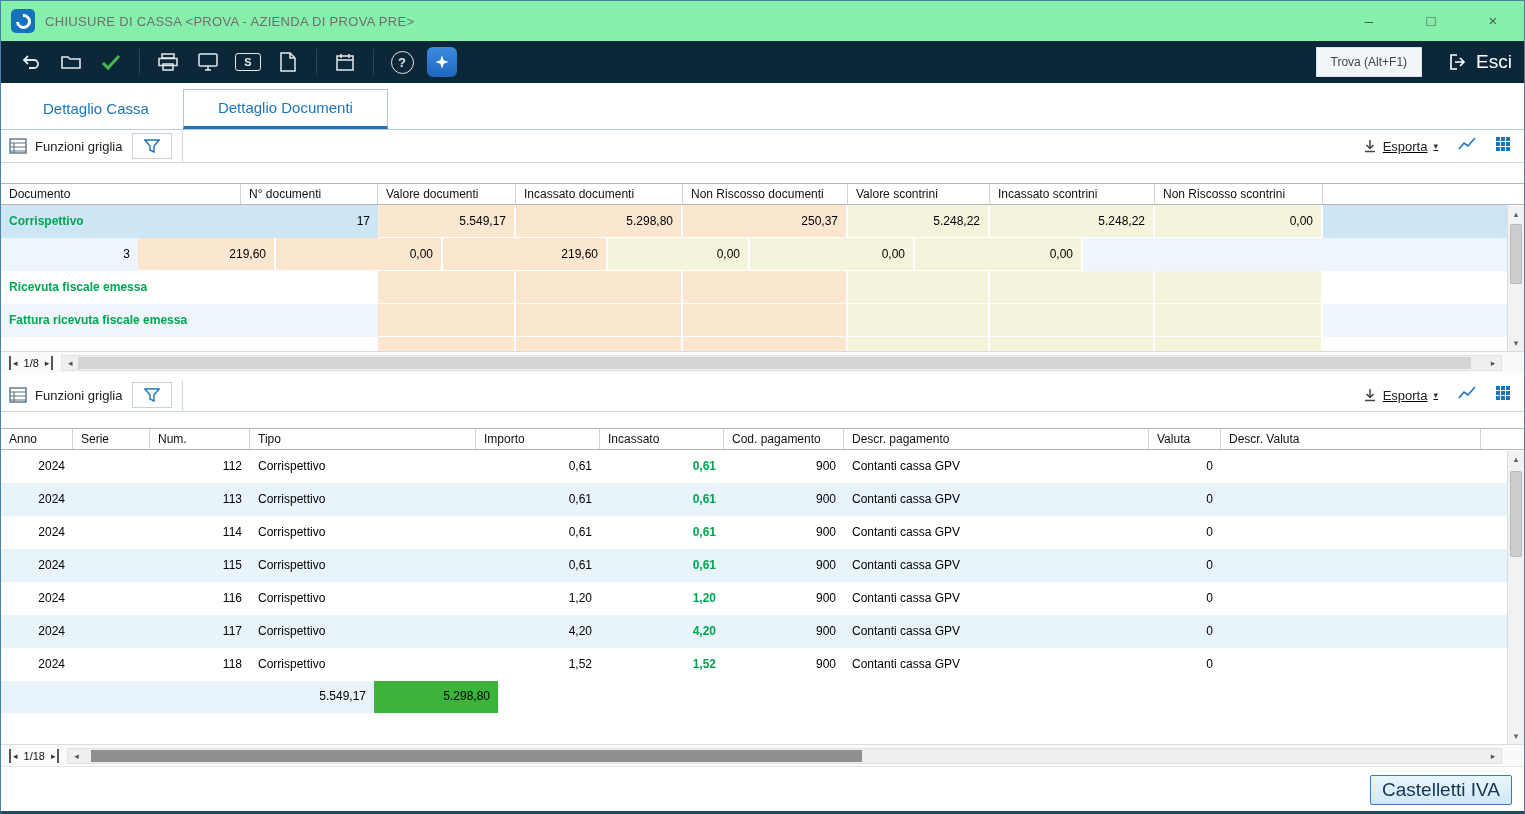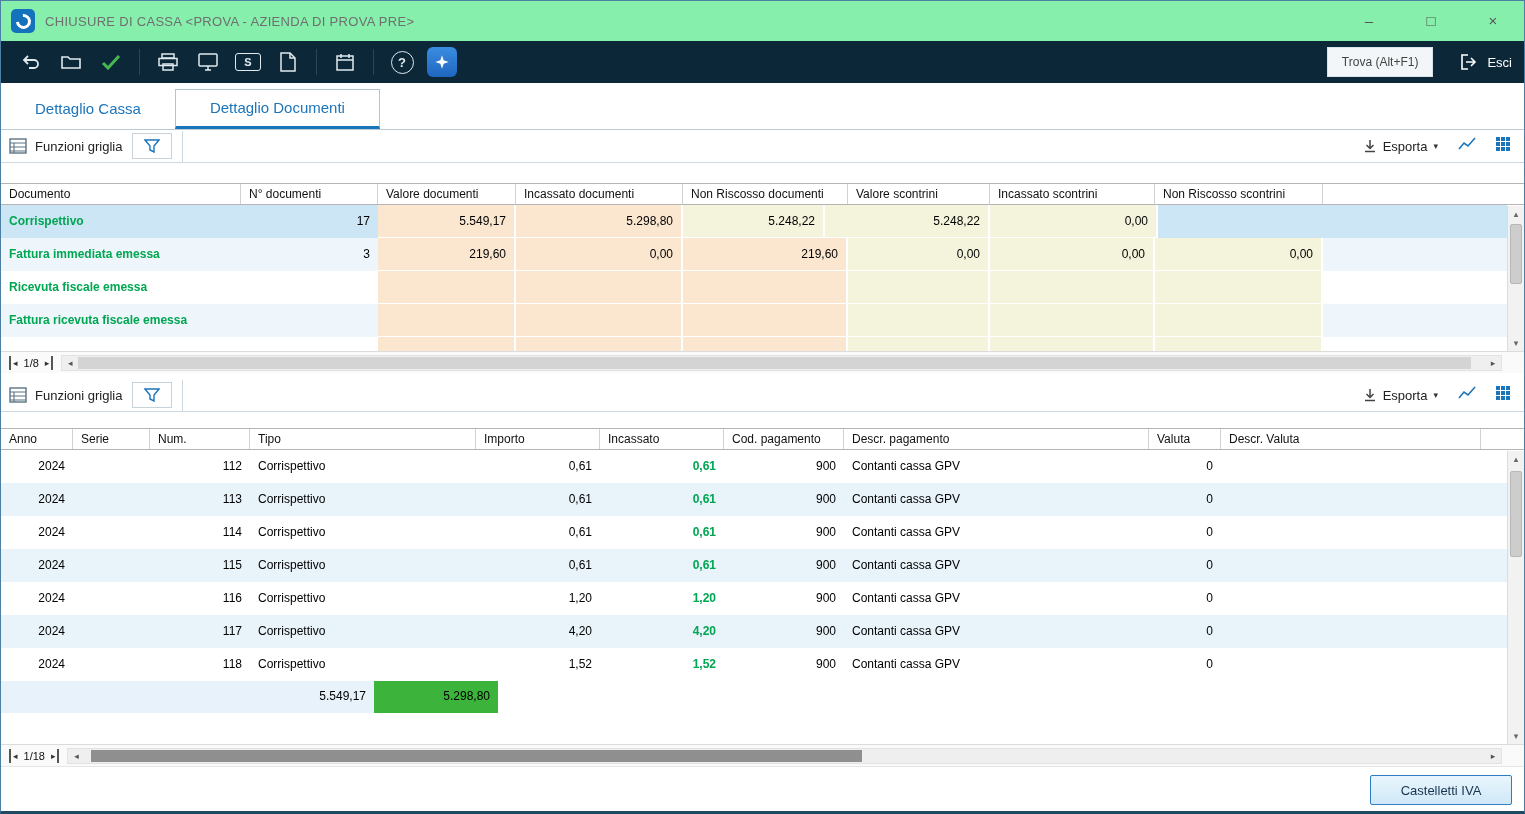--- a/index.html
+++ b/index.html
@@ -19,33 +19,33 @@
   .tb-btn{width:36px;height:32px;display:flex;align-items:center;justify-content:center;flex:none;}
   .tb-sep{width:1px;height:26px;background:#27485c;margin:0 6px;flex:none;}
   .s-box{min-width:20px;height:16px;border:1.6px solid #dfe9ee;border-radius:3px;color:#dfe9ee;font-size:11px;
     display:flex;align-items:center;justify-content:center;font-weight:bold;padding:0 2px;}
   .help-circle{width:21px;height:21px;border:1.7px solid #dfe9ee;border-radius:50%;color:#dfe9ee;font-size:13px;
     display:flex;align-items:center;justify-content:center;font-weight:bold;}
   .sparkle-btn{width:30px;height:30px;border-radius:6px;background:linear-gradient(#3a8de0,#1f66c0);
     display:flex;align-items:center;justify-content:center;}
   .toolbar-right{margin-left:auto;display:flex;align-items:center;gap:28px;}
   .trova{background:#f2f6f8;color:#444;font-size:12px;padding:7px 14px;border:1px solid #d9e2e8;white-space:nowrap;}
-  .esci{display:flex;align-items:flex-end;gap:8px;color:#fff;font-size:13px;white-space:nowrap;}
-
-  
-  .tabbar{height:46px;display:flex;align-items:flex-end;padding-left:0;border-bottom:1px solid #b9cbd6;background:#fff;flex:none;}
+  .esci{display:flex;align-items:center;gap:8px;color:#fff;font-size:19px;white-space:nowrap;}
+
+  
+  .tabbar{height:46px;display:flex;align-items:flex-end;padding-left:8px;border-bottom:1px solid #b9cbd6;background:#fff;flex:none;}
   .tab{height:40px;line-height:40px;padding:0 34px;font-size:15px;color:#1b75bb;white-space:nowrap;}
   .tab.active{box-sizing:border-box;border:1px solid #b0c4d2;border-bottom:3px solid #1b75bb;background:#fff;line-height:36px;}
 
   
   .gridbar{height:32px;display:flex;align-items:center;background:#fff;border-bottom:1px solid #cdd9e0;padding:0 8px;flex:none;}
   .gt-label{font-size:13px;color:#222;margin:0 10px 0 8px;white-space:nowrap;}
   .filter-btn{width:38px;height:24px;border:1px solid #c6d3da;background:#fff;display:flex;align-items:center;justify-content:center;}
   .gt-sep{width:1px;height:31px;background:#cdd9e0;margin-left:10px;}
-  .gt-right{margin-left:auto;display:flex;align-items:center;gap:20px;padding-right:6px;}
+  .gt-right{margin-left:auto;display:flex;align-items:center;gap:20px;padding-right:6px;text-decoration:underline;}
   .esporta{display:flex;align-items:center;gap:6px;font-size:13px;color:#222;}
   .caret{font-size:9px;color:#333;}
 
   .spacer-20{height:20px;flex:none;background:#fff;}
   .spacer-16{height:16px;flex:none;background:#fff;}
   .spacer-6{height:6px;flex:none;background:#fff;}
 
   
   .gridwrap{position:relative;background:#fff;flex:none;}
   .hrow{display:flex;height:22px;box-sizing:border-box;border-top:1px solid #b5b5b5;border-bottom:1px solid #b5b5b5;background:#fff;width:100%;}
@@ -99,21 +99,21 @@
   .pg-label{font-size:11px;color:#111;margin:0 4px;}
   .hscroll{flex:1;display:flex;align-items:center;height:16px;margin:0 18px 0 8px;background:#efefef;border:1px solid #e2e2e2;box-sizing:border-box;}
   .hs-arrow{width:16px;text-align:center;font-size:9px;color:#555;flex:none;}
   .hs-track{flex:1;height:100%;position:relative;background:#efefef;}
   .hs-thumb{position:absolute;top:1px;bottom:1px;background:#d4d4d4;}
   .hs-thumb.dark{background:#8f8f8f;}
 
   
   .footer{flex:1;position:relative;background:#fff;border-top:1px solid #e6e6e6;}
   .cast-btn{position:absolute;right:12px;top:8px;width:142px;height:30px;background:linear-gradient(#e9f5fc,#cfe8f8);
-    border:1px solid #2e7fc1;border-radius:2px;font-size:13px;color:#17344f;font-family:"Liberation Sans",sans-serif;}
+    border:1px solid #2e7fc1;border-radius:2px;font-size:19px;color:#17344f;font-family:"Liberation Sans",sans-serif;}
 </style>
 </head>
 <body>
 
 <div class="window">
 
   <div class="titlebar">
     <span class="logo"></span>
     <div class="title">CHIUSURE DI CASSA &lt;PROVA - AZIENDA DI PROVA PRE&gt;</div>
     <div class="win-controls">
@@ -260,27 +260,27 @@
         <div class="hcell c1-7">Non Riscosso scontrini</div>
         <div class="hcell hfill"></div>
       </div>
     <div class="gbody">
       <div>
           <div class="g-row sel">
             <div class="g-cell c1-0">Corrispettivo</div>
             <div class="g-cell c1-1">17</div>
             <div class="g-cell c1-2">5.549,17</div>
             <div class="g-cell c1-3">5.298,80</div>
+            <div class="g-cell c1-4">250,37</div>
             <div class="g-cell c1-5">5.248,22</div>
             <div class="g-cell c1-6">5.248,22</div>
             <div class="g-cell c1-7">0,00</div>
             <div class="g-fill"></div>
           </div>
           <div class="g-row alt">
-            <div class="g-cell c1-0">Fattura immediata emessa</div>
             <div class="g-cell c1-1">3</div>
             <div class="g-cell c1-2">219,60</div>
             <div class="g-cell c1-3">0,00</div>
             <div class="g-cell c1-4">219,60</div>
             <div class="g-cell c1-5">0,00</div>
             <div class="g-cell c1-6">0,00</div>
             <div class="g-cell c1-7">0,00</div>
             <div class="g-fill"></div>
           </div>
           <div class="g-row">

